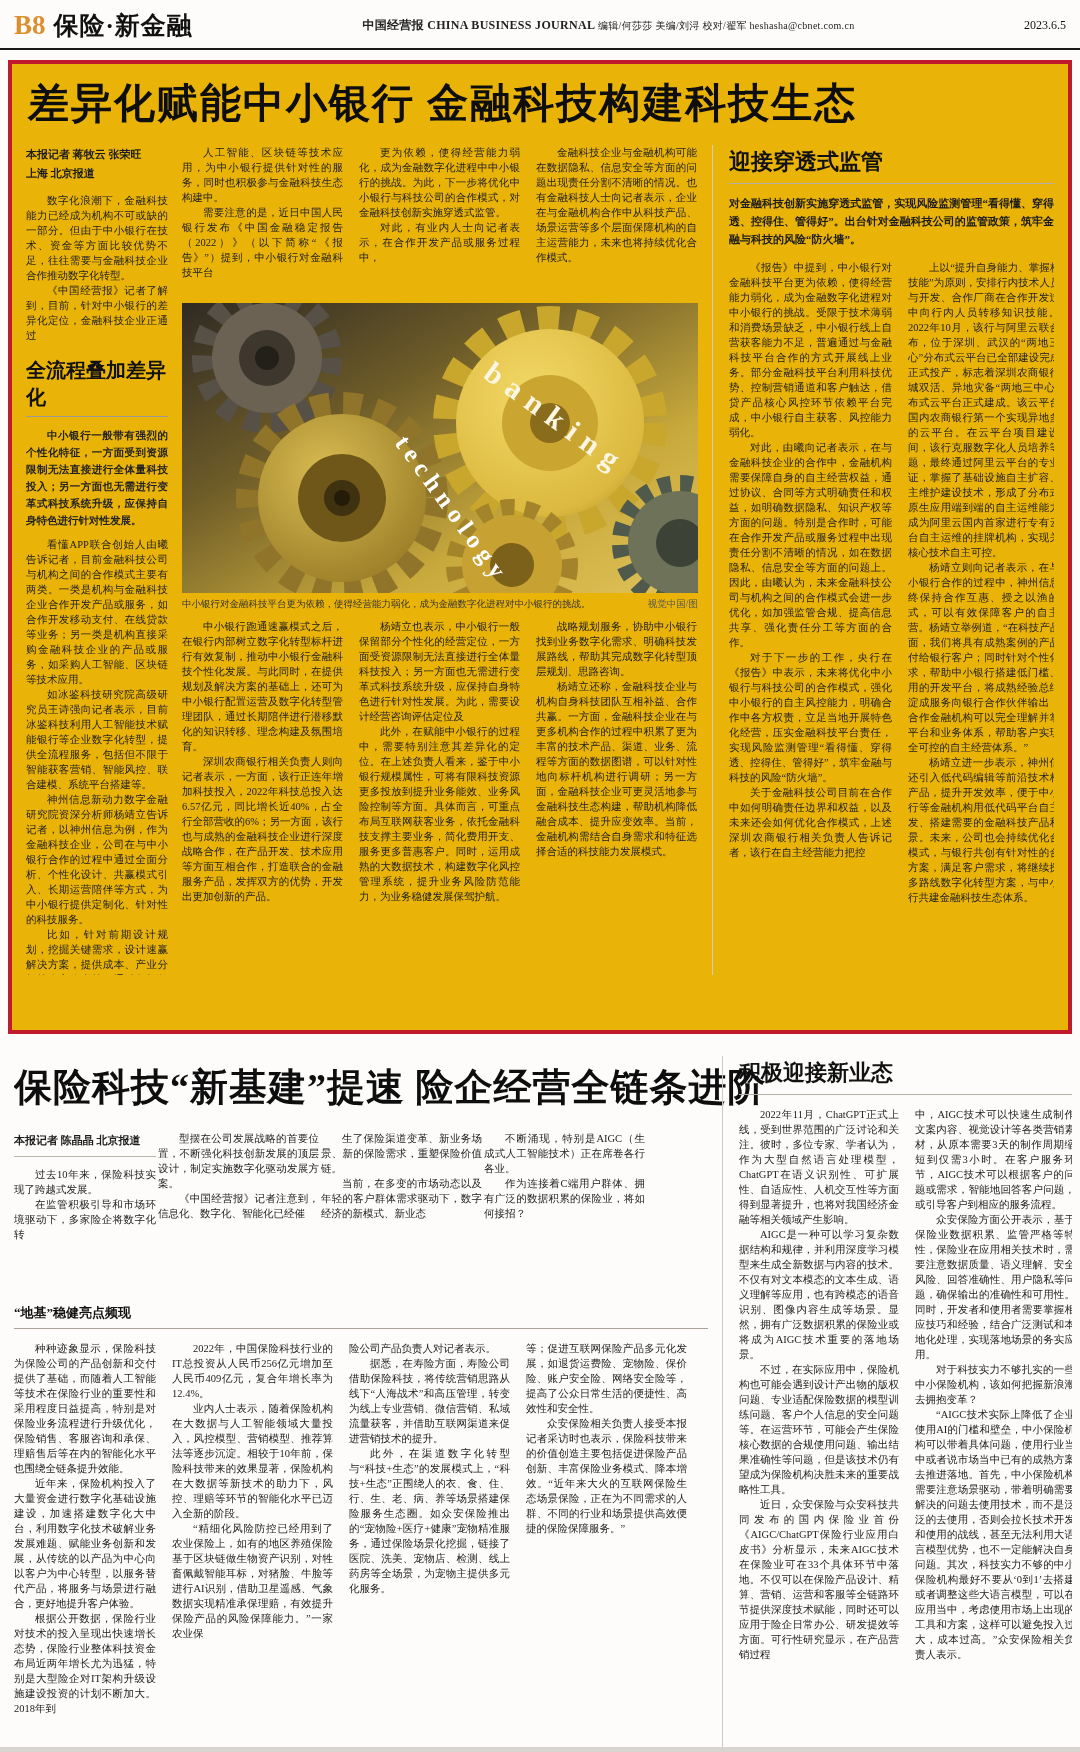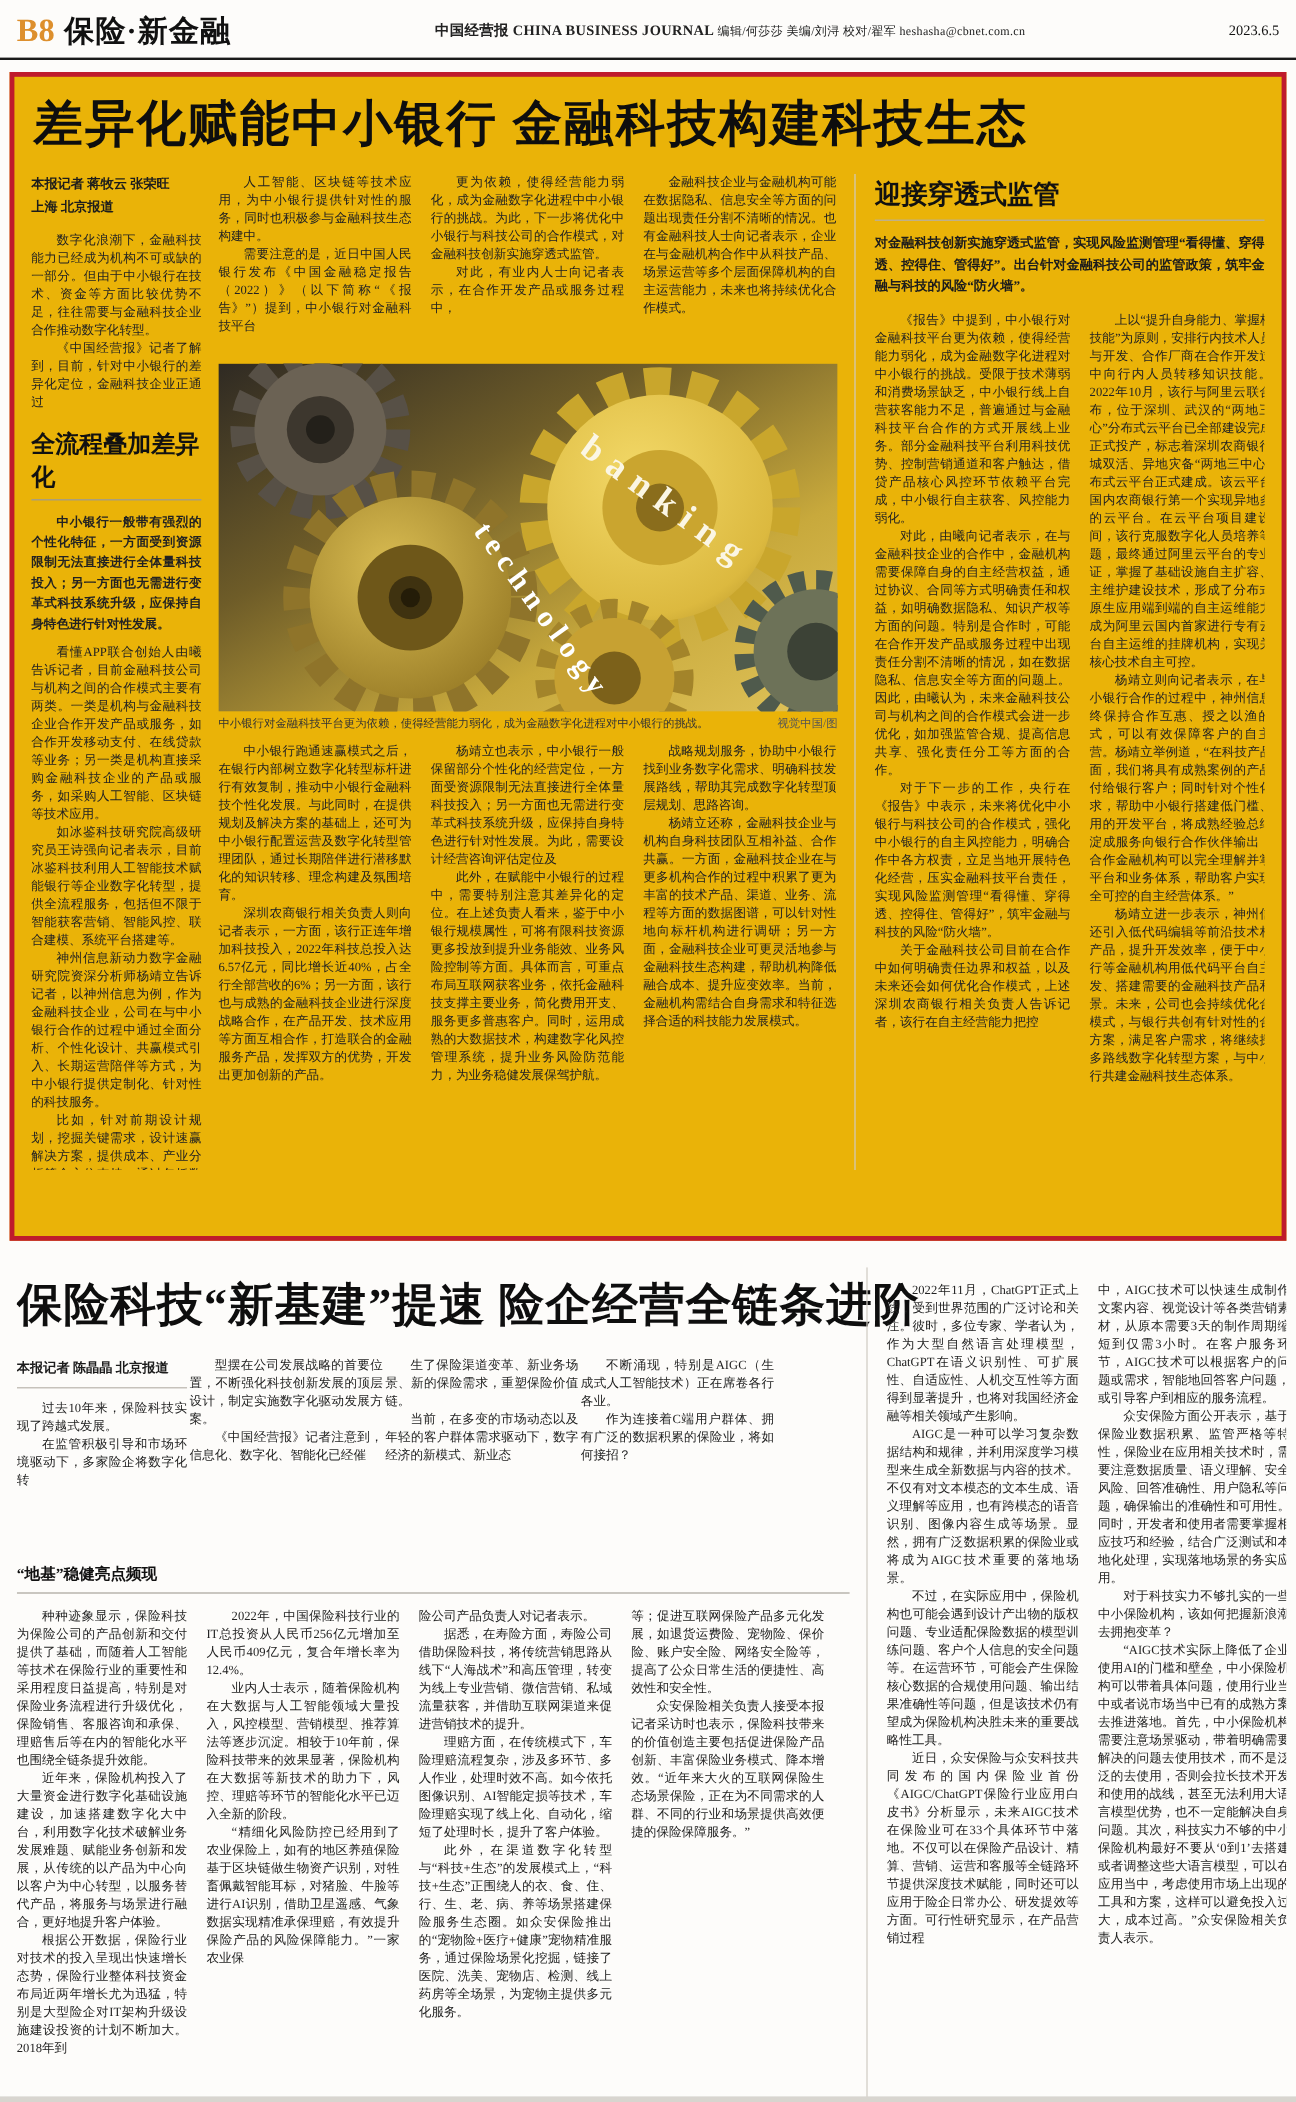--- a/index.html
+++ b/index.html
@@ -245,31 +245,31 @@
           <p class="body">根据公开数据，保险行业对技术的投入呈现出快速增长态势，保险行业整体科技资金布局近两年增长尤为迅猛，特别是大型险企对IT架构升级设施建设投资的计划不断加大。2018年到</p>
         </div>
         <div class="a2col">
           <p class="body">2022年，中国保险科技行业的IT总投资从人民币256亿元增加至人民币409亿元，复合年增长率为12.4%。</p>
           <p class="body">业内人士表示，随着保险机构在大数据与人工智能领域大量投入，风控模型、营销模型、推荐算法等逐步沉淀。相较于10年前，保险科技带来的效果显著，保险机构在大数据等新技术的助力下，风控、理赔等环节的智能化水平已迈入全新的阶段。</p>
           <p class="body">“精细化风险防控已经用到了农业保险上，如有的地区养殖保险基于区块链做生物资产识别，对牲畜佩戴智能耳标，对猪脸、牛脸等进行AI识别，借助卫星遥感、气象数据实现精准承保理赔，有效提升保险产品的风险保障能力。”一家农业保</p>
         </div>
         <div class="a2col">
           <p class="body" style="text-indent:0;">险公司产品负责人对记者表示。</p>
           <p class="body">据悉，在寿险方面，寿险公司借助保险科技，将传统营销思路从线下“人海战术”和高压管理，转变为线上专业营销、微信营销、私域流量获客，并借助互联网渠道来促进营销技术的提升。</p>
-          <p class="body">理赔方面，在传统模式下，车险理赔流程复杂，涉及多环节、多人作业，处理时效不高。如今依托图像识别、AI智能定损等技术，车险理赔实现了线上化、自动化，缩短了处理时长，提升了客户体验。</p>
           <p class="body">此外，在渠道数字化转型与“科技+生态”的发展模式上，“科技+生态”正围绕人的衣、食、住、行、生、老、病、养等场景搭建保险服务生态圈。如众安保险推出的“宠物险+医疗+健康”宠物精准服务，通过保险场景化挖掘，链接了医院、洗美、宠物店、检测、线上药房等全场景，为宠物主提供多元化服务。</p>
         </div>
         <div class="a2col">
           <p class="body" style="text-indent:0;">等；促进互联网保险产品多元化发展，如退货运费险、宠物险、保价险、账户安全险、网络安全险等，提高了公众日常生活的便捷性、高效性和安全性。</p>
           <p class="body">众安保险相关负责人接受本报记者采访时也表示，保险科技带来的价值创造主要包括促进保险产品创新、丰富保险业务模式、降本增效。“近年来大火的互联网保险生态场景保险，正在为不同需求的人群、不同的行业和场景提供高效便捷的保险保障服务。”</p>
         </div>
       </div>
     </div>
 
     <div class="a2-side">
+      <div class="side-h">积极迎接新业态</div>
       <div class="side-cols">
         <div class="scol">
           <p class="body">2022年11月，ChatGPT正式上线，受到世界范围的广泛讨论和关注。彼时，多位专家、学者认为，作为大型自然语言处理模型，ChatGPT在语义识别性、可扩展性、自适应性、人机交互性等方面得到显著提升，也将对我国经济金融等相关领域产生影响。</p>
           <p class="body">AIGC是一种可以学习复杂数据结构和规律，并利用深度学习模型来生成全新数据与内容的技术。不仅有对文本模态的文本生成、语义理解等应用，也有跨模态的语音识别、图像内容生成等场景。显然，拥有广泛数据积累的保险业或将成为AIGC技术重要的落地场景。</p>
           <p class="body">不过，在实际应用中，保险机构也可能会遇到设计产出物的版权问题、专业适配保险数据的模型训练问题、客户个人信息的安全问题等。在运营环节，可能会产生保险核心数据的合规使用问题、输出结果准确性等问题，但是该技术仍有望成为保险机构决胜未来的重要战略性工具。</p>
           <p class="body">近日，众安保险与众安科技共同发布的国内保险业首份《AIGC/ChatGPT保险行业应用白皮书》分析显示，未来AIGC技术在保险业可在33个具体环节中落地。不仅可以在保险产品设计、精算、营销、运营和客服等全链路环节提供深度技术赋能，同时还可以应用于险企日常办公、研发提效等方面。可行性研究显示，在产品营销过程</p>
         </div>
         <div class="scol">
           <p class="body" style="text-indent:0;">中，AIGC技术可以快速生成制作文案内容、视觉设计等各类营销素材，从原本需要3天的制作周期缩短到仅需3小时。在客户服务环节，AIGC技术可以根据客户的问题或需求，智能地回答客户问题，或引导客户到相应的服务流程。</p>
           <p class="body">众安保险方面公开表示，基于保险业数据积累、监管严格等特性，保险业在应用相关技术时，需要注意数据质量、语义理解、安全风险、回答准确性、用户隐私等问题，确保输出的准确性和可用性。同时，开发者和使用者需要掌握相应技巧和经验，结合广泛测试和本地化处理，实现落地场景的务实应用。</p>

